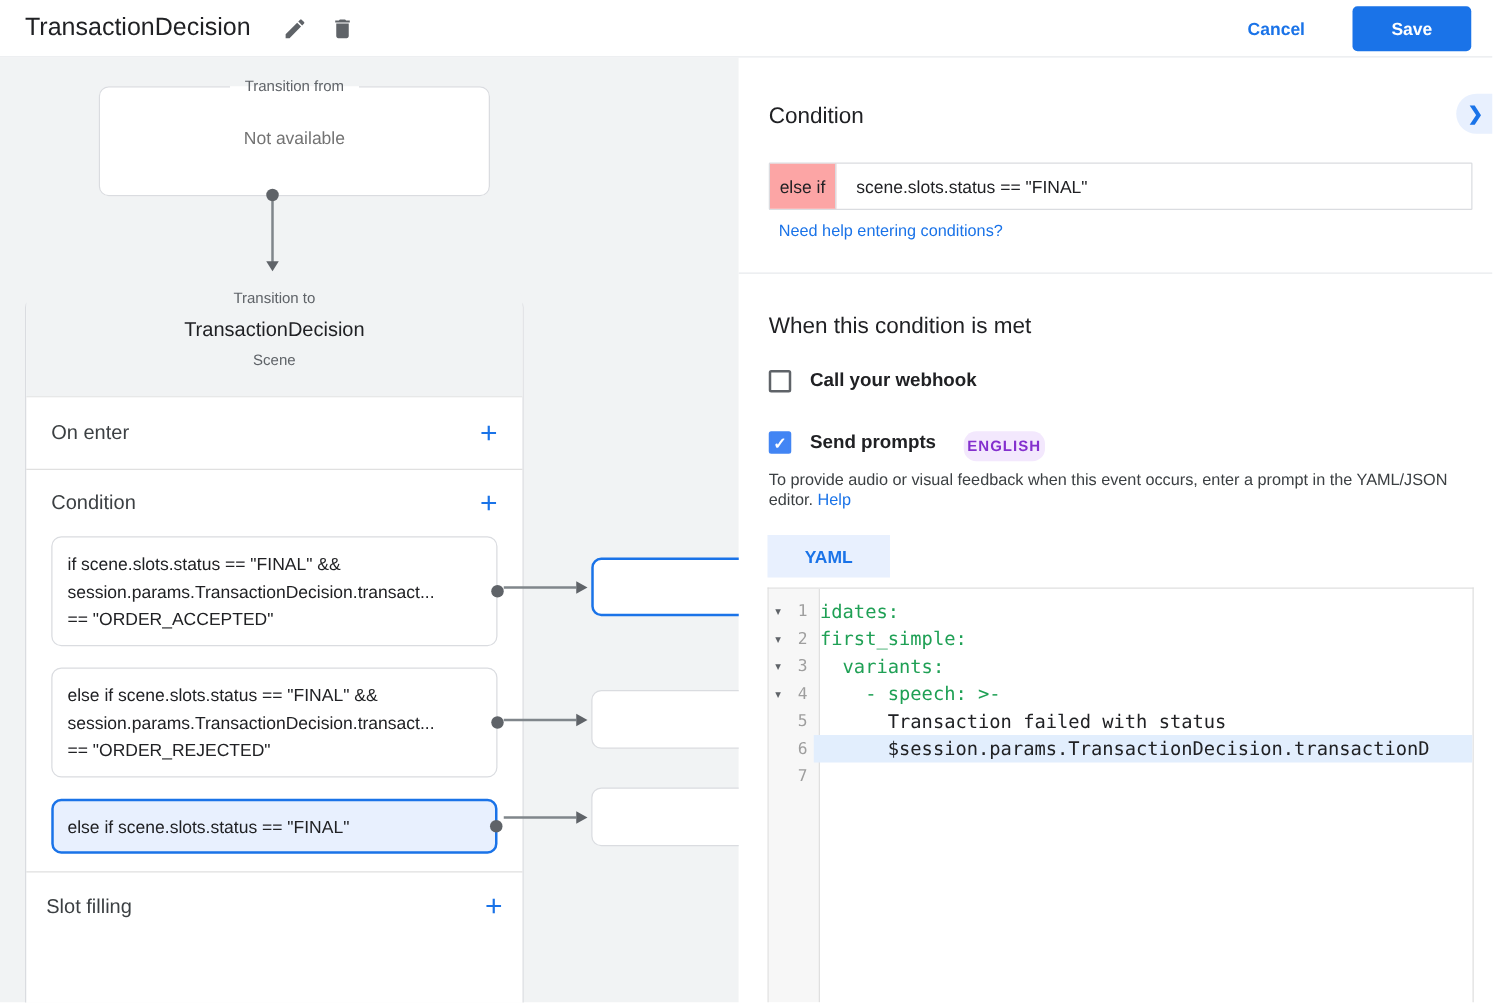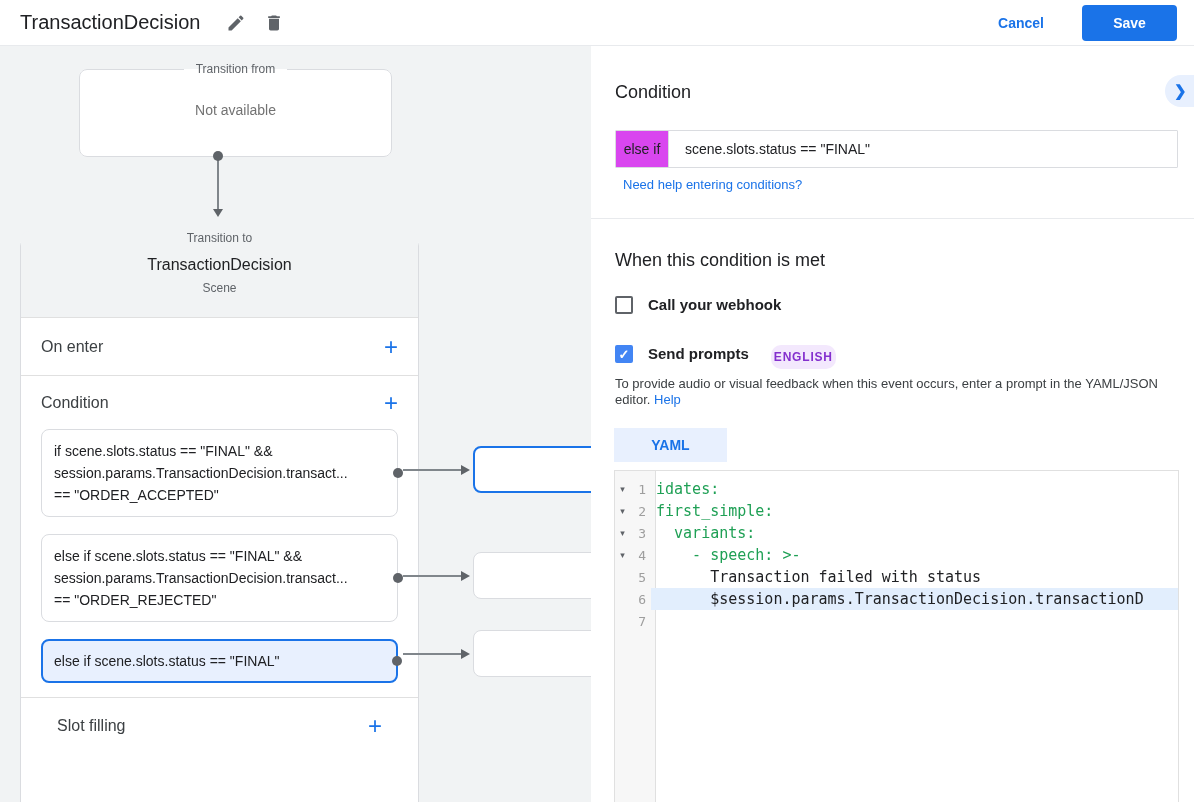--- a/index.html
+++ b/index.html
@@ -46,61 +46,61 @@
 
   .cond-section { border-bottom:1px solid #e0e0e0; padding-bottom:14px; }
   .cond-head { display:flex; align-items:center; justify-content:space-between; padding:0 20px; height:53px; }
   .cond-box { position:relative; margin:0 20px 17px 20px; border:1px solid #dadce0; border-radius:8px; background:#fff;
               padding:10px 12px; font-size:14px; line-height:22px; color:#202124; cursor:pointer; }
   .cond-box.selected { background:#e8f0fe; border:2px solid #1a73e8; padding:9px 11px; margin-bottom:0; }
   .cond-dot { position:absolute; right:-6px; top:50%; margin-top:-5px; width:10px; height:10px;
               border-radius:50%; background:#5f6368; }
 
   .slot-section { padding-bottom:12px; }
-  .slot-head { display:flex; align-items:center; justify-content:space-between; padding:0 36px; height:55px; }
+  .slot-head { display:flex; align-items:center; justify-content:space-between; padding:0 16px; height:55px; }
   .slot-box { margin:0 20px; border:1px solid #dadce0; border-radius:8px; background:#fff;
               padding:12px; font-size:14px; color:#202124; cursor:pointer; }
 
   .hline { position:absolute; height:2px; background:#80868b; }
   .harrow { position:absolute; width:0; height:0; border-top:5px solid transparent;
             border-bottom:5px solid transparent; border-left:9px solid #5f6368; }
   .target-box { position:absolute; left:473px; width:126px; height:47px; background:#fff;
                 border:1px solid #dadce0; border-radius:8px; cursor:pointer; }
   .target-box.active { border:2px solid #1a73e8; }
 
   
   .panel { position:absolute; top:46px; left:591px; width:603px; height:756px; background:#fff; z-index:10; }
   .panel-title { position:absolute; left:24px; top:36px; font-size:18px; color:#202124; }
   .collapse-btn { position:absolute; right:0; top:29px; width:29px; height:32px; background:#e8f0fe;
                   border:none; border-radius:16px 0 0 16px; cursor:pointer; color:#1a73e8;
                   font-size:15px; font-weight:bold; text-align:left; padding-left:9px; }
   .cond-input-row { position:absolute; left:24px; top:84px; width:563px; height:38px;
                     border:1px solid #dadce0; border-radius:1px; display:flex; background:#fff; }
-  .cond-prefix { width:53px; background:#d946ef; border-right:1px solid #dadce0; display:flex;
+  .cond-prefix { width:53px; background:#fca5a5; border-right:1px solid #dadce0; display:flex;
                  align-items:center; justify-content:center; font-size:14px; color:#202124; }
   .cond-input { flex:1; border:none; outline:none; padding:0 16px; font-size:14px; color:#202124;
                 font-family:"Liberation Sans",sans-serif; background:transparent; }
   .help-link { position:absolute; left:32px; top:131px; font-size:13px; color:#1a73e8; text-decoration:none; cursor:pointer; }
   .panel-divider { position:absolute; left:0; top:172px; width:603px; height:1px; background:#e8eaed; }
   .section-title { position:absolute; left:24px; top:204px; font-size:18px; color:#202124; }
 
   .check-row { position:absolute; left:24px; display:flex; }
   .checkbox { width:18px; height:18px; border:2px solid #5f6368; border-radius:2px; background:#fff;
               margin-right:15px; cursor:pointer; flex:none; }
   .checkbox.checked { background:#4285f4; border-color:#4285f4; color:#fff; display:flex;
                       align-items:center; justify-content:center; font-size:13px; font-weight:bold; }
   .check-label { font-size:15px; font-weight:bold; color:#202124; }
   .lang-badge { margin-left:22px; background:#f3e8fd; color:#8430ce; font-size:12px; font-weight:bold;
                 letter-spacing:0.8px; padding:5px 3px; border-radius:10px; }
 
   .desc { position:absolute; left:24px; top:330px; width:563px; font-size:13px; line-height:16px; color:#3c4043; }
   .desc a { color:#1a73e8; text-decoration:none; cursor:pointer; }
 
   .tabs { position:absolute; left:23px; top:382px; display:flex; }
-  .tab { width:113px; height:34px; display:flex; align-items:center; justify-content:center;
+  .tab { width:98px; height:34px; display:flex; align-items:center; justify-content:center;
          font-size:14px; font-weight:bold; color:#5f6368; cursor:pointer; }
   .tab.active { background:#e8f0fe; color:#1a73e8; }
 
   .editor { position:absolute; left:23px; top:424px; width:565px; height:332px;
             border:1px solid #e0e0e0; border-bottom:none; background:#fff; overflow:hidden; }
   .gutter-strip { position:absolute; left:0; top:0; bottom:0; width:41px; background:#f7f7f7; border-right:1px solid #e0e0e0; }
   .ed-rows { position:relative; padding-top:7px; }
   .ed-row { display:flex; height:22px; align-items:center; }
   .ed-fold { width:15px; text-align:center; font-size:9px; color:#5f6368; flex:none; }
   .ed-num { width:21px; text-align:right; padding-right:5px; font-size:13px; color:#9e9e9e;

